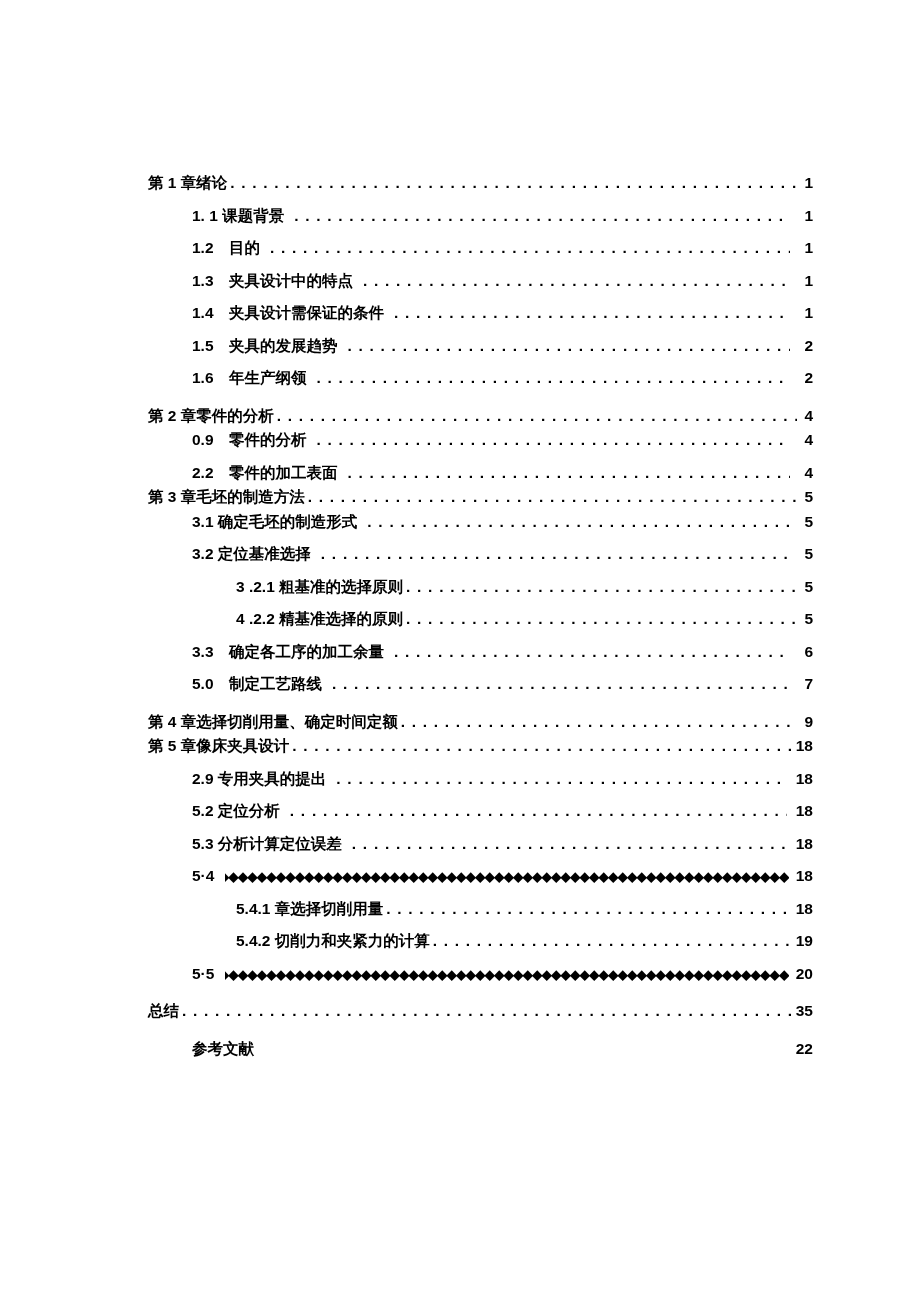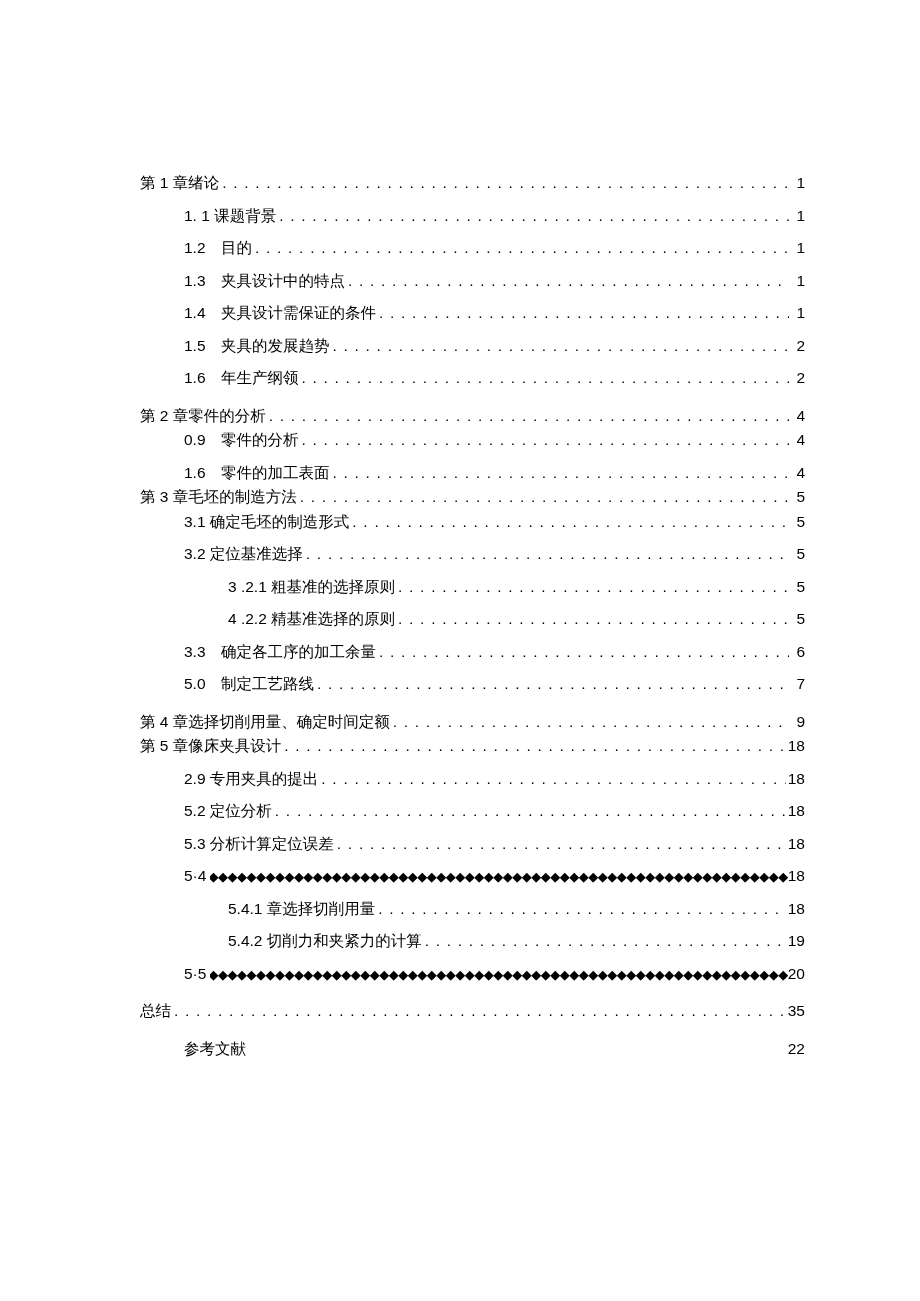--- a/index.html
+++ b/index.html
@@ -18,35 +18,36 @@
   .page {
     position: absolute;
     left: 0;
     top: 0;
     width: 920px;
     height: 1301px;
     background: #ffffff;
   }
   .toc {
     position: absolute;
-    left: 140px;
+    left: 148px;
     top: 175px;
     width: 665px;
+    font-weight: bold;
   }
   .toc-row {
     display: flex;
     align-items: baseline;
     font-size: 15.5px;
     line-height: 1.0;
     margin-bottom: 17px;
     white-space: nowrap;
   }
   
   .lvl0 { padding-left: 0px; }
-  .lvl1 { padding-left: 44px; }
+  .lvl1 { padding-left: 44px; gap: 7px; }
   .lvl2 { padding-left: 88px; justify-content: space-between; }
 
   .toc-label {
     flex: 0 0 auto;
   }
   .toc-dots {
     flex: 1 1 auto;
     overflow: hidden;
     white-space: nowrap;
     font-size: 15.5px;
@@ -118,21 +119,21 @@
         <span class="toc-label">第 2 章零件的分析</span>
         <span class="toc-dots">. . . . . . . . . . . . . . . . . . . . . . . . . . . . . . . . . . . . . . . . . . . . . . . . . . . . . . . . . . . . . . . . . . . . . . . . . . . . . . . . . . . . . . . . . . . . . . . . . . . . . . . . . . . . . . . . . . . . . . . . . . . . . . .</span>
         <span class="toc-page">4</span>
       </div>
       <div class="toc-row lvl1">
         <span class="toc-label">0.9　零件的分析</span>
         <span class="toc-dots">. . . . . . . . . . . . . . . . . . . . . . . . . . . . . . . . . . . . . . . . . . . . . . . . . . . . . . . . . . . . . . . . . . . . . . . . . . . . . . . . . . . . . . . . . . . . . . . . . . . . . . . . . . . . . . . . . . . . . . . . . . . . . . .</span>
         <span class="toc-page">4</span>
       </div>
       <div class="toc-row lvl1 row-tight">
-        <span class="toc-label">1.6　零件的加工表面</span>
+        <span class="toc-label">2.2　零件的加工表面</span>
         <span class="toc-dots">. . . . . . . . . . . . . . . . . . . . . . . . . . . . . . . . . . . . . . . . . . . . . . . . . . . . . . . . . . . . . . . . . . . . . . . . . . . . . . . . . . . . . . . . . . . . . . . . . . . . . . . . . . . . . . . . . . . . . . . . . . . . . . .</span>
         <span class="toc-page">4</span>
       </div>
       <div class="toc-row lvl0 row-tight">
         <span class="toc-label">第 3 章毛坯的制造方法</span>
         <span class="toc-dots">. . . . . . . . . . . . . . . . . . . . . . . . . . . . . . . . . . . . . . . . . . . . . . . . . . . . . . . . . . . . . . . . . . . . . . . . . . . . . . . . . . . . . . . . . . . . . . . . . . . . . . . . . . . . . . . . . . . . . . . . . . . . . . .</span>
         <span class="toc-page">5</span>
       </div>
       <div class="toc-row lvl1">
         <span class="toc-label">3.1 确定毛坯的制造形式</span>

